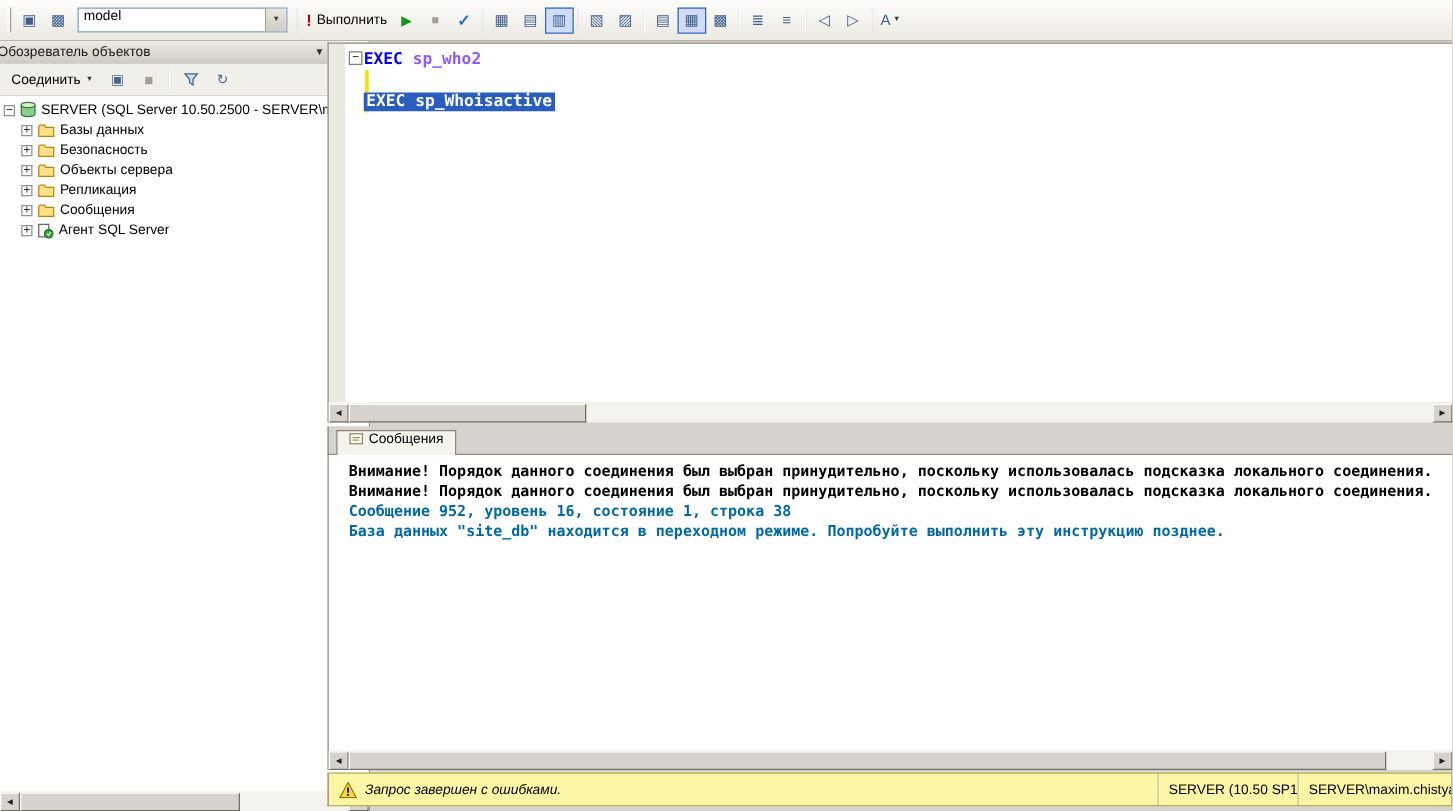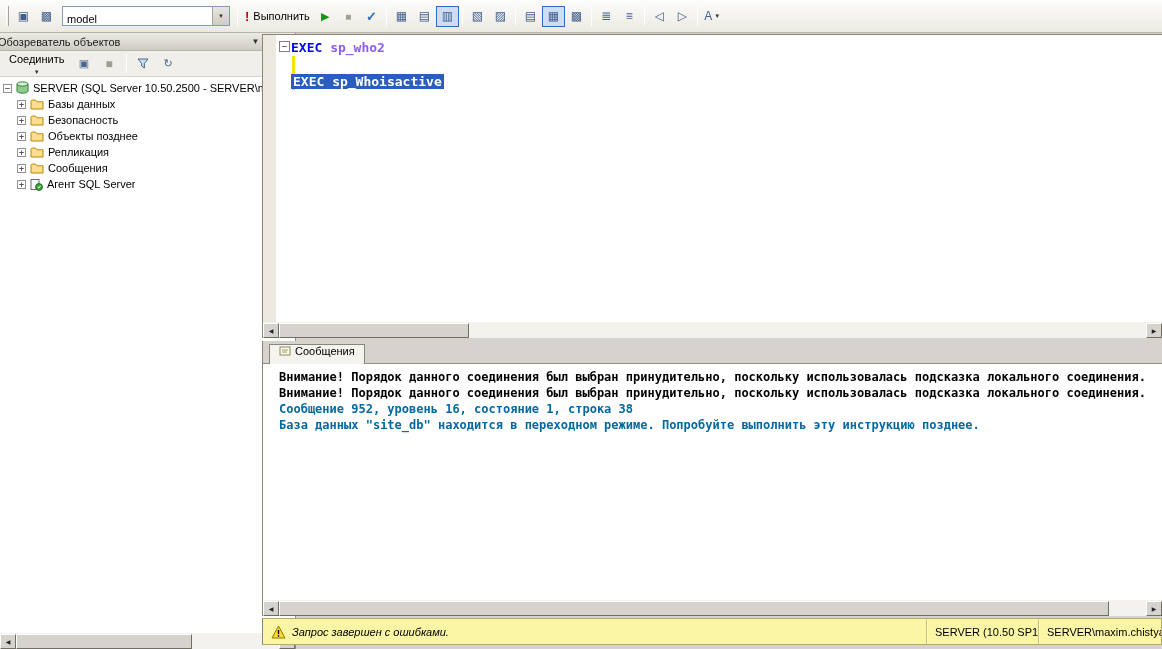--- a/index.html
+++ b/index.html
@@ -16,21 +16,21 @@
     display:flex; align-items:center; padding-left:3px;
   }
   .grip { width:3px; height:20px; border-left:1px solid #fff; border-right:1px solid #a8a498; margin:0 3px; }
   .tbtn {
     min-width:23px; height:21px; display:flex; align-items:center; justify-content:center;
     border:1px solid transparent; color:#3f5e8c; font-size:12px; cursor:default;
   }
   .tbtn.pressed { border-color:#316ac5; background:#cfdcf3; }
   .tbtn.disabled { color:#a09e92; }
   .sep { width:1px; height:19px; background:#b2aea2; border-right:1px solid #fff; margin:0 3px; }
-  .combo { width:168px; height:20px; background:#fff; border:1px solid #7f9db9; display:flex; align-items:flex-end; margin:0 4px; }
+  .combo { width:168px; height:20px; background:#fff; border:1px solid #7f9db9; display:flex; align-items:flex-start; margin:0 4px; }
   .combo-text { flex:1; padding:0 4px; overflow:hidden; white-space:nowrap; }
   .combo-btn { width:17px; height:18px; background:linear-gradient(#e8e6df,#cfccc4); border-left:1px solid #a8a498; display:flex; align-items:center; justify-content:center; font-size:6px; color:#333; }
   .exec-group { display:flex; align-items:center; gap:2px; }
   .excl { color:#cc0000; font-weight:bold; font-size:13px; margin:0 2px 0 4px; }
   .exec-label { margin-right:4px; color:#000; }
   .glyph-play { color:#149614; font-size:11px; }
   .glyph-stop { font-size:10px; }
   .glyph-check { color:#2d6fbd; font-weight:bold; font-size:13px; }
   
   .left-panel {
@@ -42,21 +42,21 @@
     height:18px; background:linear-gradient(#eceae4,#cfccc4);
     border-bottom:1px solid #b8b4a9;
     display:flex; align-items:center; padding:0 2px; color:#1a1a1a;
   }
   .panel-title-text { flex:1; margin-left:-4px; white-space:nowrap; overflow:hidden; }
   .ptbtn { width:15px; height:14px; display:flex; align-items:center; justify-content:center; font-size:8px; color:#333; }
   .panel-toolbar {
     height:26px; display:flex; align-items:center; padding:2px 3px; gap:2px;
     background:#f1efe9; border-bottom:1px solid #d8d5cc;
   }
-  .connect-btn { display:flex; align-items:center; gap:4px; padding:2px 5px; border:1px solid transparent;flex-direction:column; }
+  .connect-btn { display:flex; align-items:center; gap:4px; padding:2px 5px; border:1px solid transparent; }
   .connect-arrow { font-size:6px; color:#333; }
   .oe-ic { color:#46648f; font-size:11px; }
   .tree-area { flex:1; background:#fff; overflow:hidden; padding-top:3px; }
   .tree-row { height:16px; display:flex; align-items:center; gap:4px; white-space:nowrap; }
   .tree-root-row { padding-left:3px; }
   .tree-child-row { padding-left:17px; }
   .expander {
     width:9px; height:9px; border:1px solid #919191; background:#fff;
     display:flex; align-items:center; justify-content:center;
     font-size:9px; line-height:7px; color:#333; flex:none; font-family:"DejaVu Sans Mono",monospace;
@@ -276,21 +276,21 @@
         <svg width="14" height="11" viewBox="0 0 14 11">
             <path d="M1 2.5C1 1.7 1.5 1 2.3 1h3.2l1.4 1.8H13V10H1z" fill="#ffe08a" stroke="#b8860b"></path>
           </svg>
         <span class="tree-label">Безопасность</span>
       </div>
       <div class="tree-row tree-child-row">
         <span class="expander">+</span>
         <svg width="14" height="11" viewBox="0 0 14 11">
             <path d="M1 2.5C1 1.7 1.5 1 2.3 1h3.2l1.4 1.8H13V10H1z" fill="#ffe08a" stroke="#b8860b"></path>
           </svg>
-        <span class="tree-label">Объекты позднее</span>
+        <span class="tree-label">Объекты сервера</span>
       </div>
       <div class="tree-row tree-child-row">
         <span class="expander">+</span>
         <svg width="14" height="11" viewBox="0 0 14 11">
             <path d="M1 2.5C1 1.7 1.5 1 2.3 1h3.2l1.4 1.8H13V10H1z" fill="#ffe08a" stroke="#b8860b"></path>
           </svg>
         <span class="tree-label">Репликация</span>
       </div>
       <div class="tree-row tree-child-row">
         <span class="expander">+</span>

